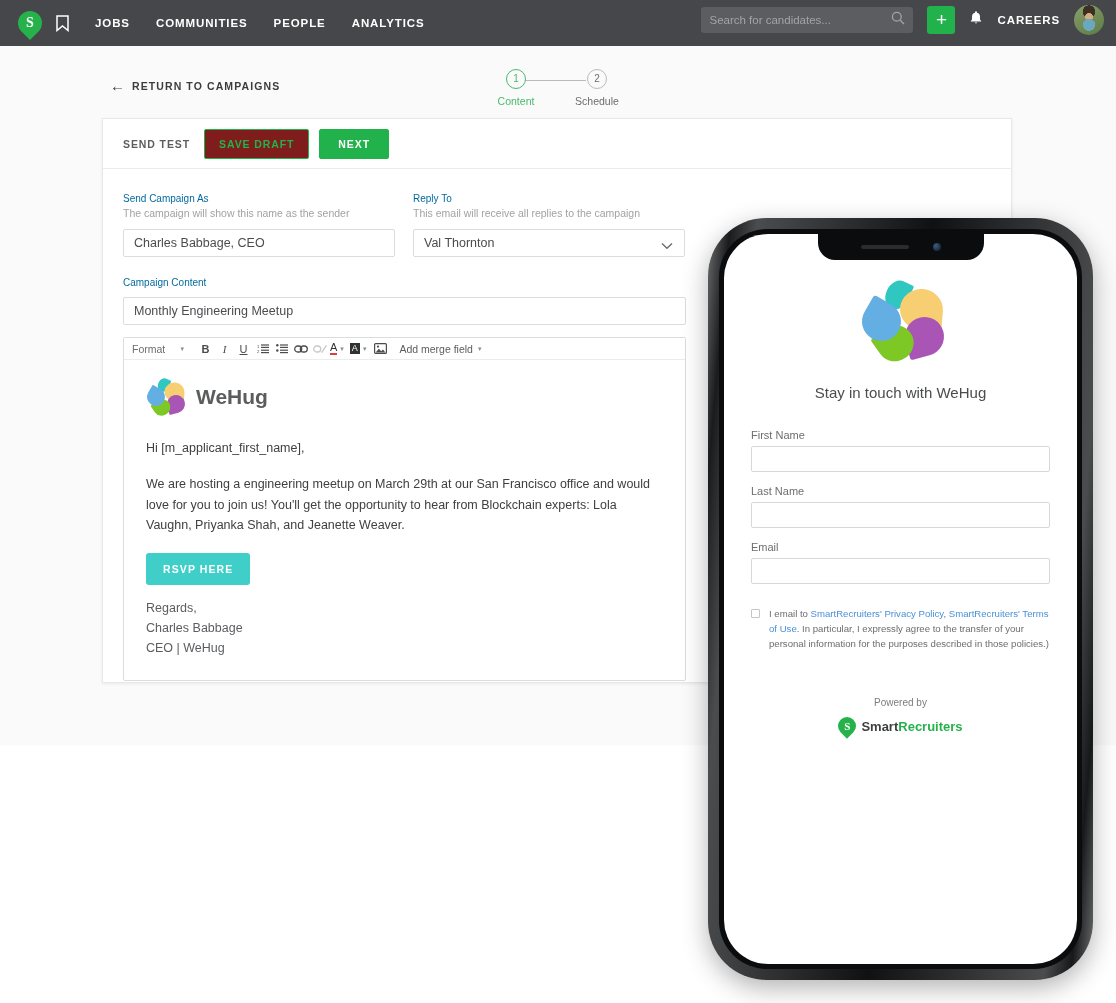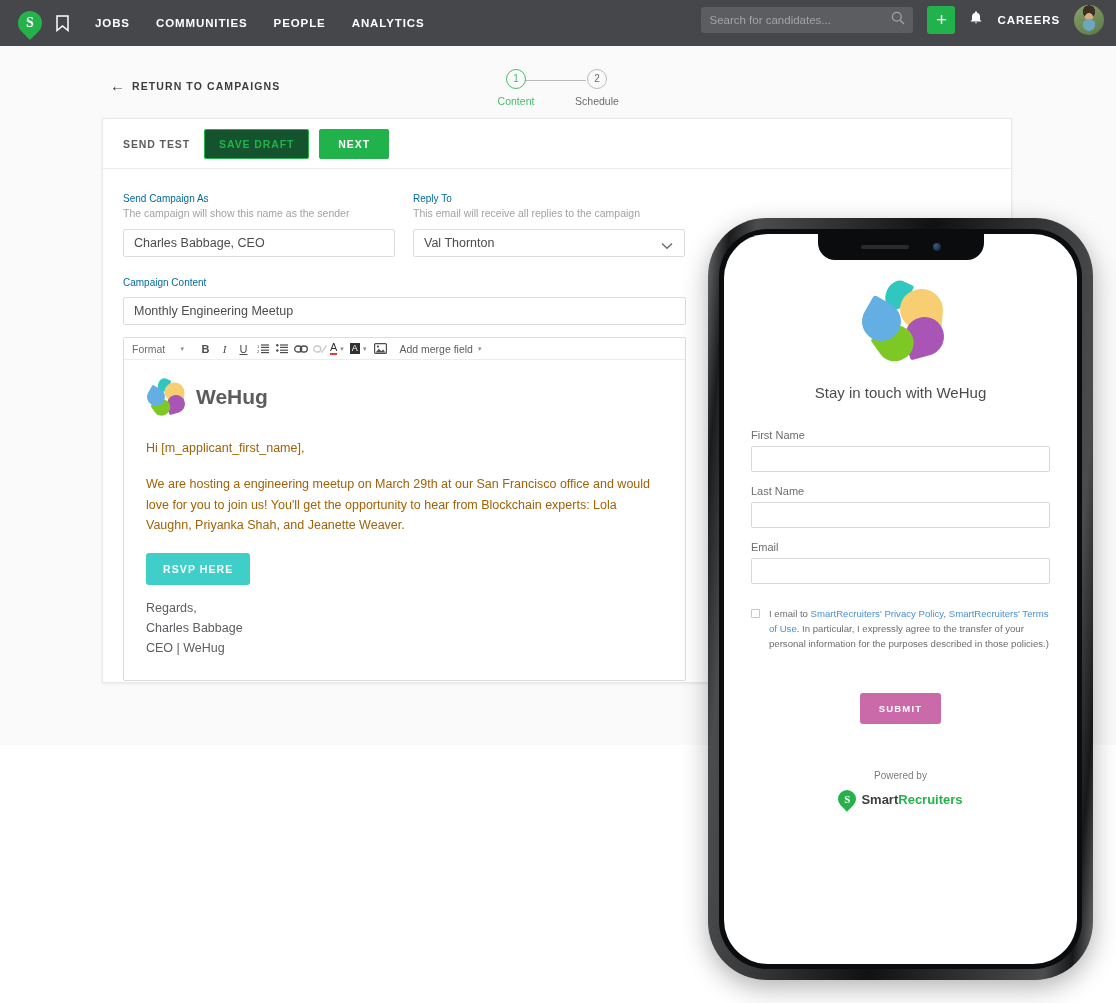--- a/index.html
+++ b/index.html
@@ -107,21 +107,21 @@
     height:50px; border-bottom:1px solid #ececec;
     display:flex; align-items:center; padding:0 18px 0 20px;
   }
   .card-title { font-size:16px; color:#4a4c4e; flex:1; }
   .btn-sendtest {
     background:none; border:none; font-size:10.5px; font-weight:bold;
     letter-spacing:0.9px; color:#5b5d60; cursor:pointer; margin-right:14px;
     font-family:"Liberation Sans", sans-serif;
   }
   .btn-savedraft {
-    background:#14532d; border:1px solid #22b24c; color:#22b24c;
+    background:#7f1d1d; border:1px solid #22b24c; color:#22b24c;
     font-size:10.5px; font-weight:bold; letter-spacing:0.9px;
     padding:8px 14px; border-radius:2px; cursor:pointer; margin-right:10px;
     font-family:"Liberation Sans", sans-serif;
   }
   .btn-next {
     background:#22b24c; border:1px solid #22b24c; color:#fff;
     font-size:10.5px; font-weight:bold; letter-spacing:0.9px;
     padding:8px 18px; border-radius:2px; cursor:pointer;
     font-family:"Liberation Sans", sans-serif;
   }
@@ -177,21 +177,21 @@
   .tb-merge {
     font-size:10.5px; color:#5b5d60; margin-left:8px; display:flex;
     align-items:center; gap:5px; cursor:pointer;text-align:center;
   }
   .sep { width:5px; }
 
   .email-body { padding:18px 22px 22px 22px; min-height:290px; }
   .wehug-row { display:flex; align-items:center; gap:12px; margin-bottom:22px; }
   .wehug-name { font-size:21px; font-weight:bold; color:#5a5c5e; }
   .email-p {
-    font-size:12.5px; color:#a16207; line-height:1.62; margin-bottom:16px;
+    font-size:12.5px; color:#404040; line-height:1.62; margin-bottom:16px;
     max-width:520px;
   }
   .rsvp {
     display:inline-block; background:#3fcfc8; color:#fff; font-size:10.5px;
     font-weight:bold; letter-spacing:1.1px; padding:10px 17px; border:none;
     border-radius:3px; cursor:pointer; margin:2px 0 14px 0;
     font-family:"Liberation Sans", sans-serif;
   }
   .sig { font-size:12.5px; color:#5b5d60; line-height:1.58; }
 
@@ -485,23 +485,20 @@
             <input class="ph-input" type="text" value="" style="">
           </div>
 
           <div class="consent">
             <div class="cb"></div>
             <div class="consent-text">
               <span>I email to </span><a>SmartRecruiters' Privacy Policy</a><span>, </span><a>SmartRecruiters' Terms of Use</a><span>. In particular, I expressly agree to the transfer of your personal information for the purposes described in those policies.)</span>
             </div>
           </div>
 
-          <div class="submit-wrap">
-            <button class="submit-btn">SUBMIT</button>
-          </div>
 
           <div class="powered">Powered by</div>
           <div class="sr-logo">
             <div class="sr-pin">
               <div class="pin2"></div>
               <div class="s2">S</div>
             </div>
             <div class="sr-word"><span class="dark">Smart</span><span class="green">Recruiters</span></div>
           </div>
         </div>

